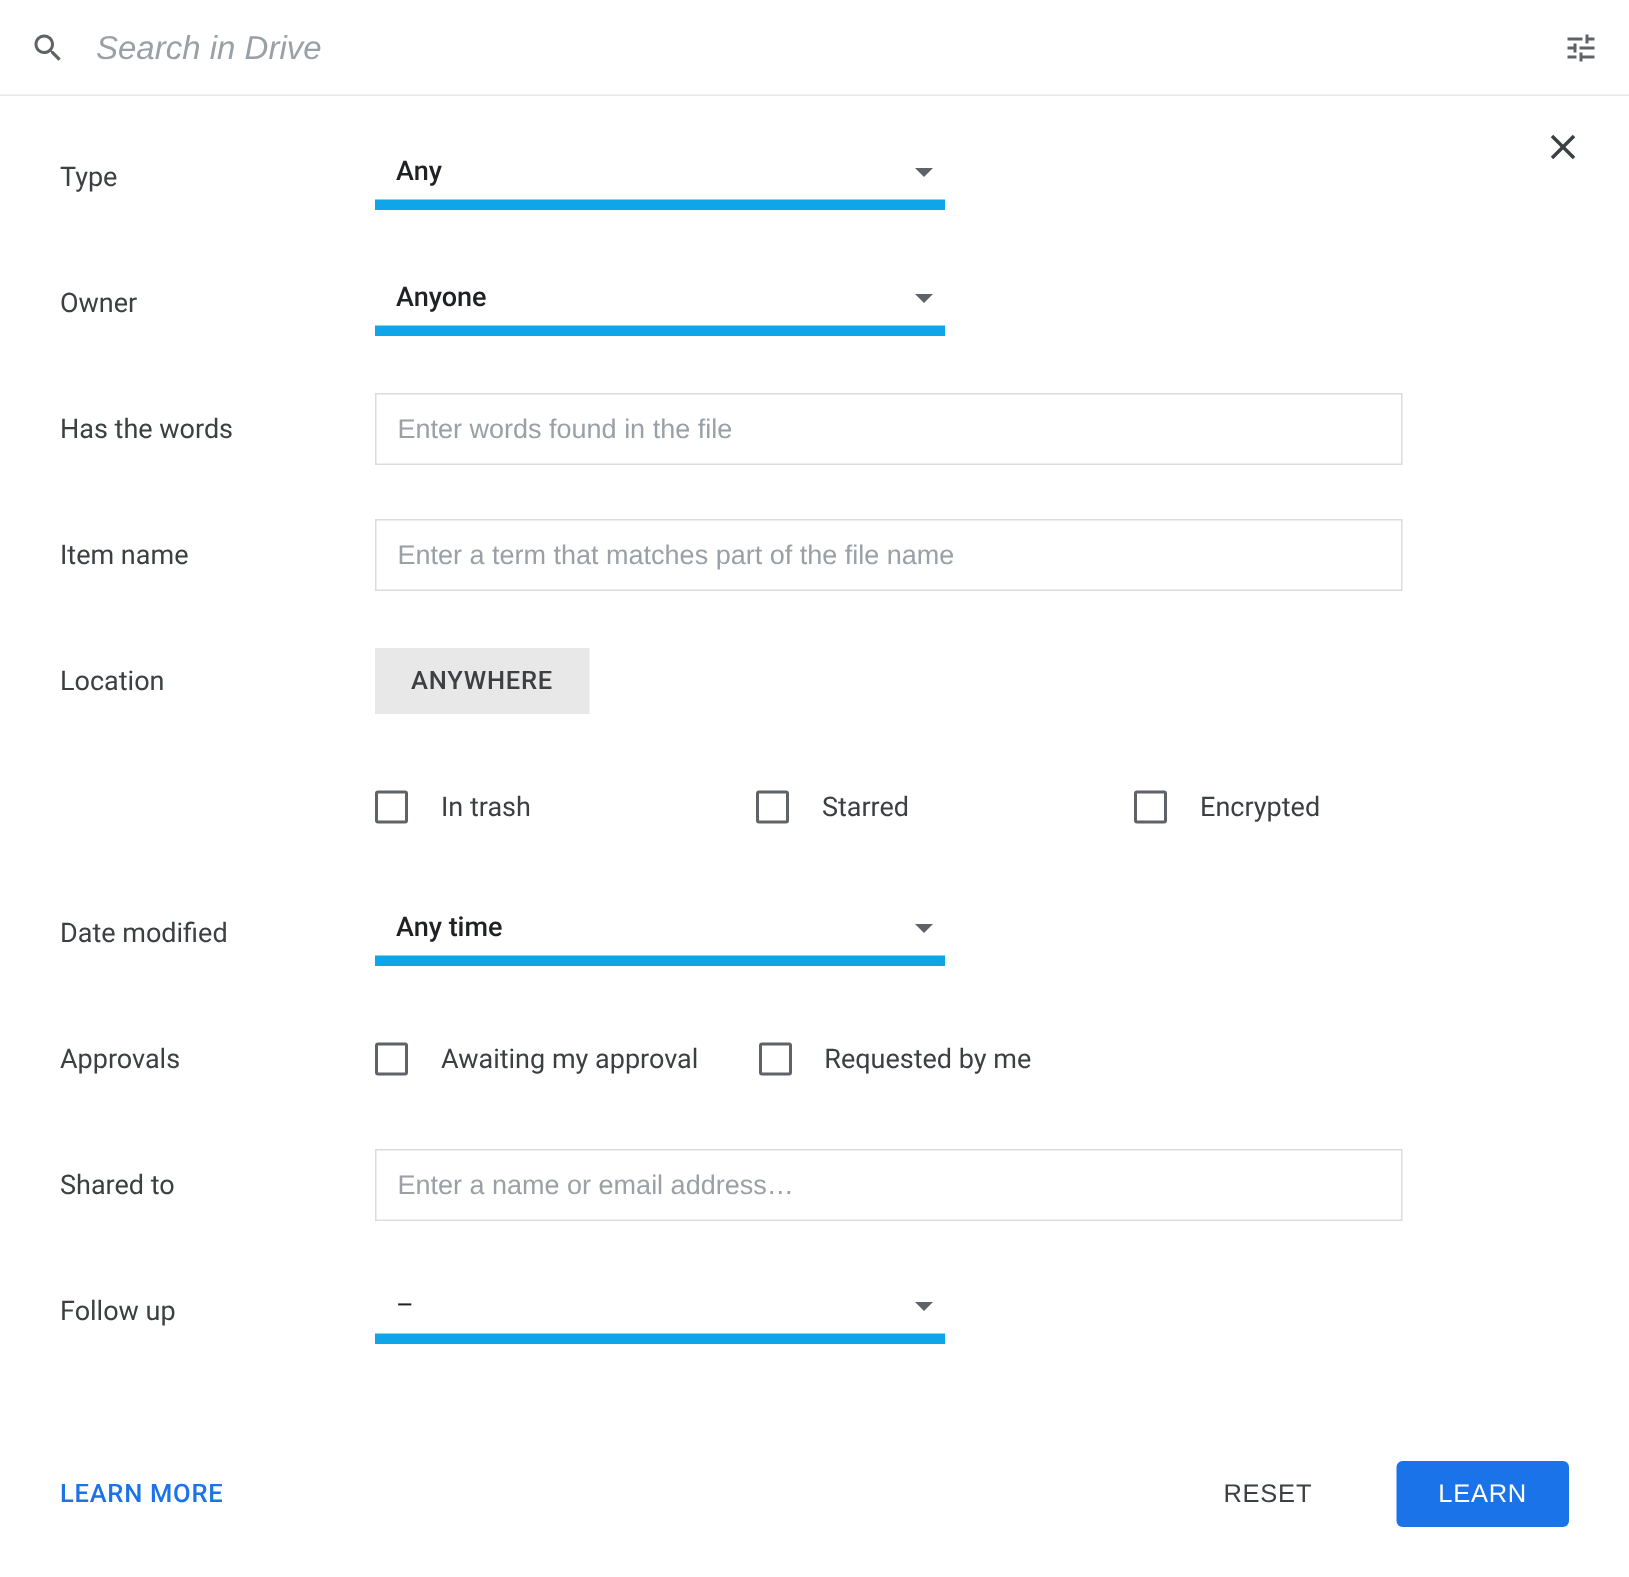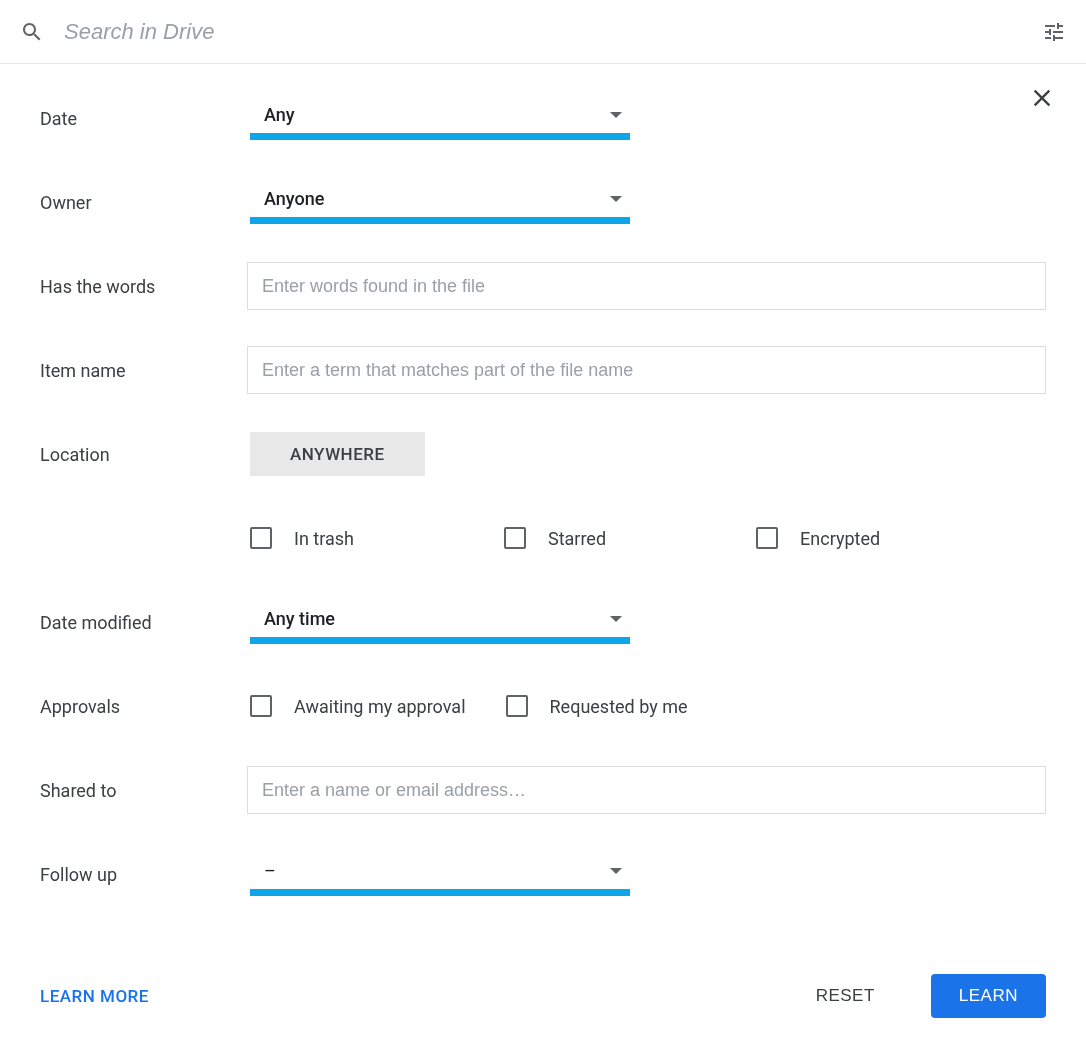--- a/index.html
+++ b/index.html
@@ -90,37 +90,37 @@
       font-weight: 400;
     }
     .dropdown-arrow {
       width: 0;
       height: 0;
       border-left: 6px solid transparent;
       border-right: 6px solid transparent;
       border-top: 6px solid #5f6368;
     }
     .text-input {
-      width: 799px;
+      width: 685px;
       height: 48px;
       border: 1px solid #dadce0;
       padding: 0 14px;
       font-size: 18px;
       color: #202124;
       outline: none;
     }
     .text-input::placeholder {
       color: #9aa0a6;
     }
     .location-chip {
       display: inline-flex;
       align-items: center;
       justify-content: center;
       background: #e8e8e8;
-      padding: 12px 40px;
+      padding: 12px 24px;
       font-size: 17px;
       font-weight: 500;
       letter-spacing: 0.5px;
       color: #3c4043;
       cursor: pointer;
     }
     .checkbox-row {
       display: flex;
       gap: 150px;
     }
@@ -194,21 +194,21 @@
     <path d="M3 17v2h6v-2H3zM3 5v2h10V5H3zm10 16v-2h8v-2h-8v-2h-2v6h2zM7 9v2H3v2h4v2h2V9H7zm14 4v-2H11v2h10zm-6-4h2V7h4V5h-4V3h-2v6z"></path>
   </svg>
 </div>
 
 <div class="panel">
   <svg class="close-btn" viewBox="0 0 24 24">
     <path d="M19 6.41L17.59 5 12 10.59 6.41 5 5 6.41 10.59 12 5 17.59 6.41 19 12 13.41 17.59 19 19 17.59 13.41 12z"></path>
   </svg>
 
   <div class="form-row">
-    <div class="form-label">Date</div>
+    <div class="form-label">Type</div>
     <div class="form-control">
       <div class="dropdown">
         <span class="dropdown-value">Any</span>
         <span class="dropdown-arrow"></span>
       </div>
     </div>
   </div>
 
   <div class="form-row">
     <div class="form-label">Owner</div>

